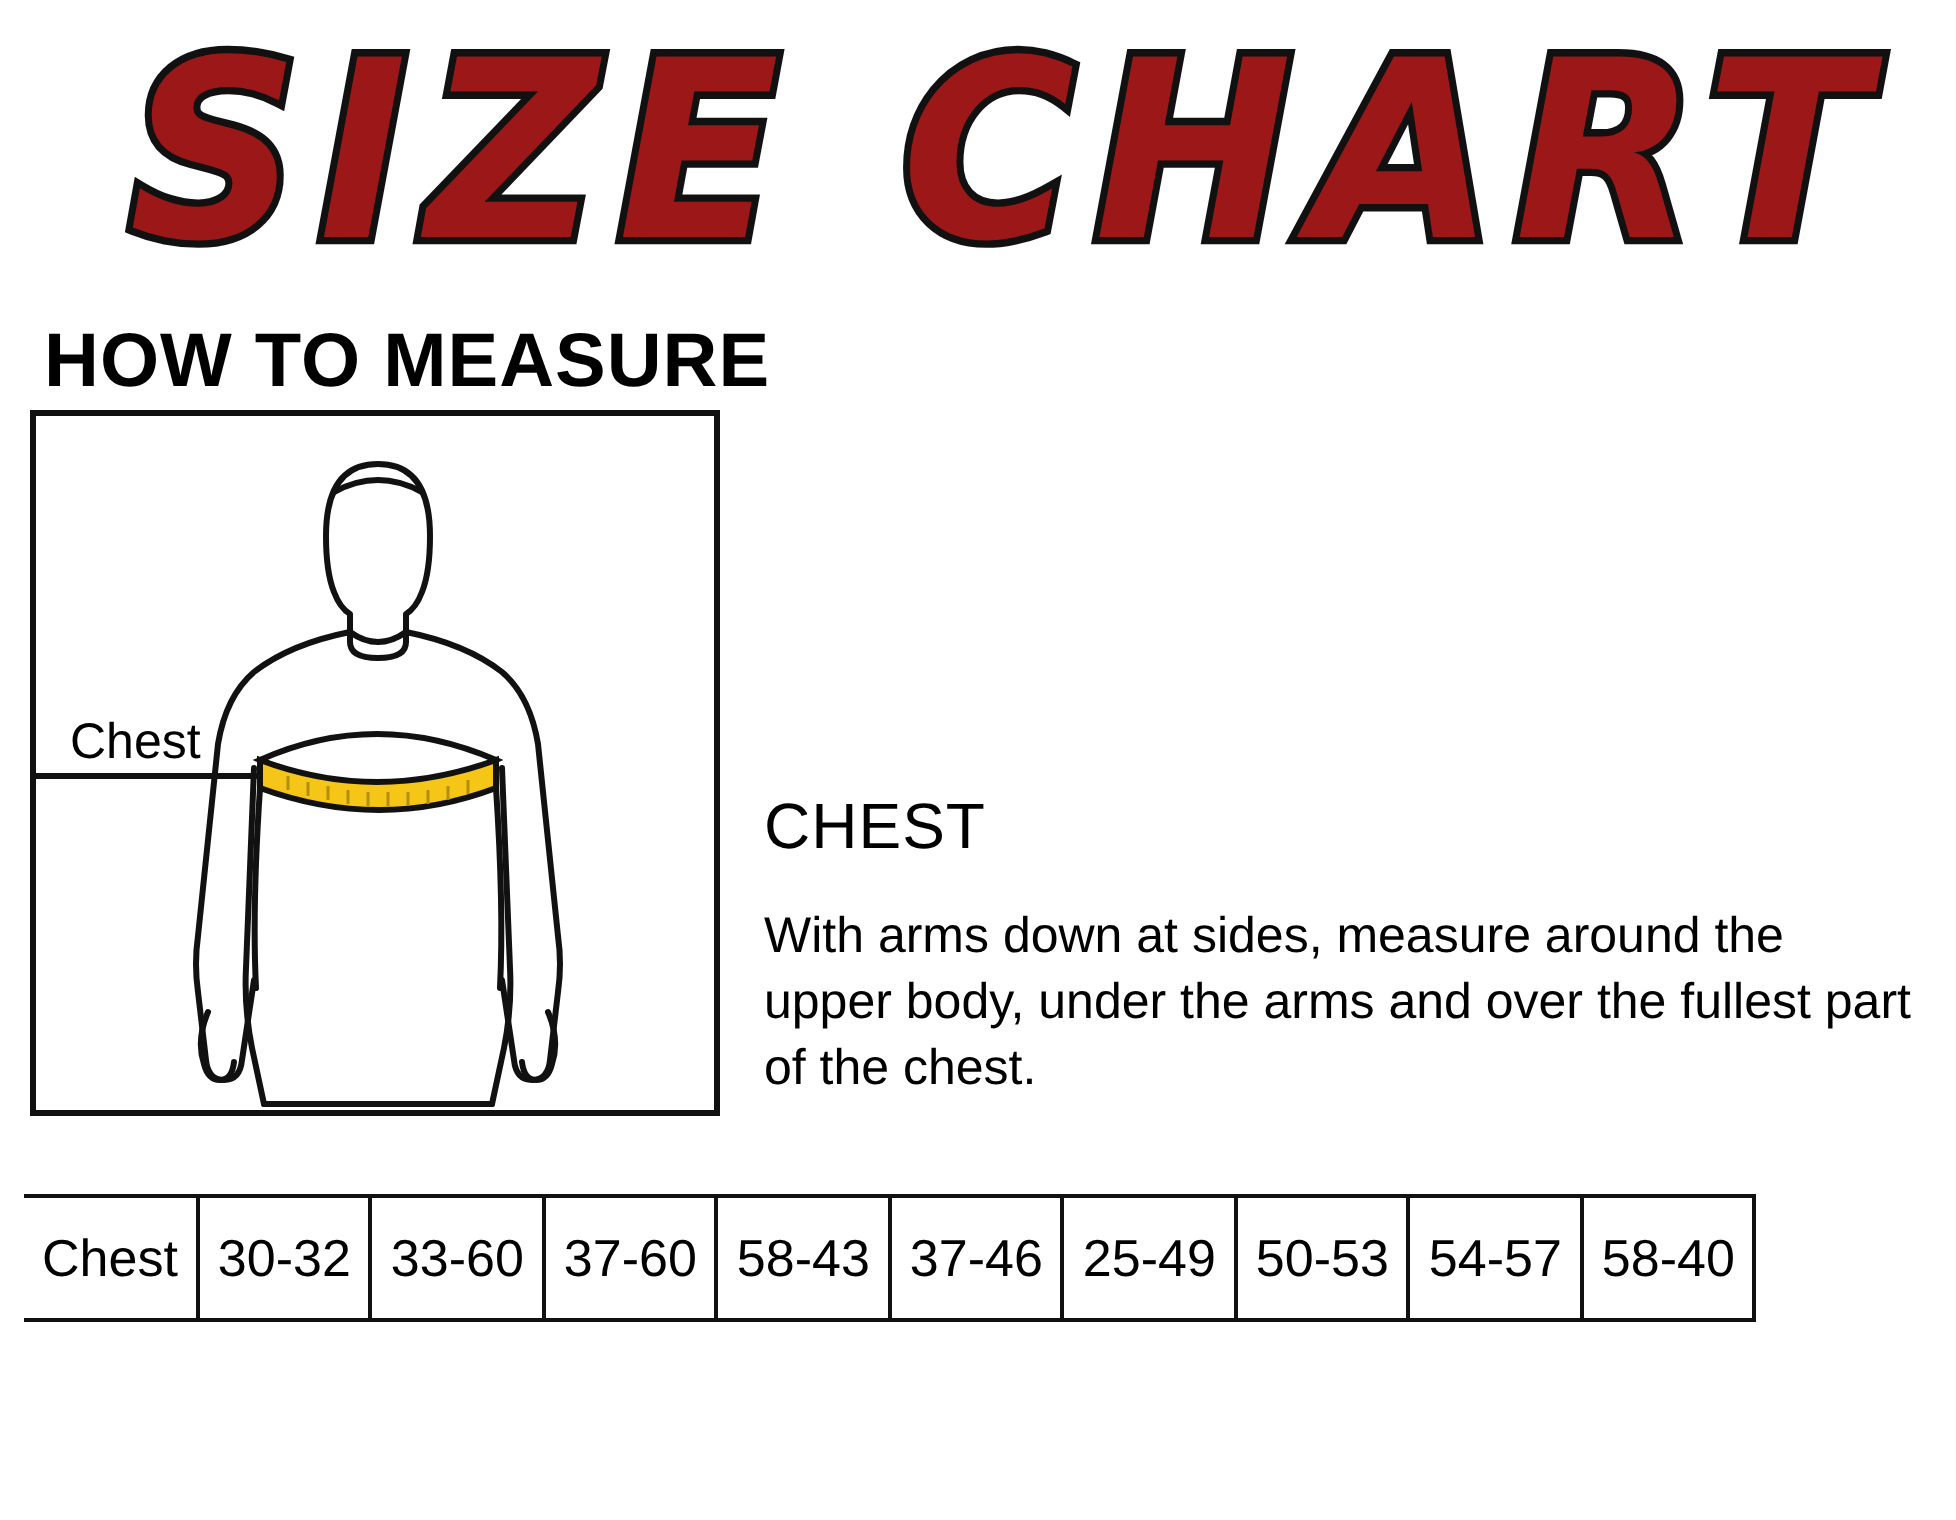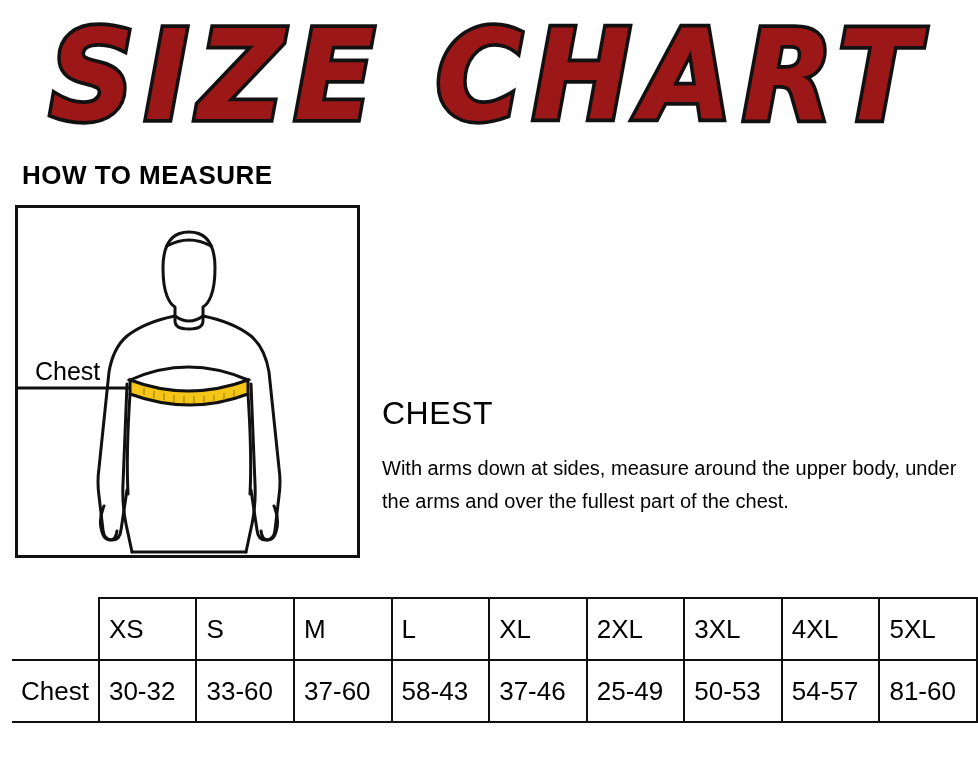--- a/index.html
+++ b/index.html
@@ -12,21 +12,21 @@
     height: 760px;
     position: relative;
     overflow: hidden;
     font-family: "DejaVu Sans", sans-serif;
     color: #000000;
   }
 
   
   .title-wrap {
     position: absolute;
-    left: 0;
+    left: 15px;
     top: 0;
     width: 788px;
     height: 150px;
   }
   .title-text {
     position: absolute;
     left: 0;
     top: 2px;
     width: 978px;
     text-align: center;
@@ -42,21 +42,21 @@
     transform: scaleY(1.05);
     transform-origin: top center;
     white-space: nowrap;
   }
 
   
   .how-to {
     position: absolute;
     left: 22px;
     top: 160px;
-    font-size: 26px;
+    font-size: 38px;
     font-weight: bold;
     font-family: "Liberation Sans", sans-serif;
     letter-spacing: 0.5px;
   }
 
   
   .figure-box {
     position: absolute;
     left: 15px;
     top: 205px;
@@ -87,21 +87,21 @@
     top: 395px;
     font-size: 32px;
     font-family: "Liberation Sans", sans-serif;
     letter-spacing: 0.5px;
   }
   .desc-body {
     position: absolute;
     left: 382px;
     top: 452px;
     width: 580px;
-    font-size: 20px;
+    font-size: 25px;
     line-height: 33px;
     font-family: "Liberation Sans", sans-serif;
   }
 
   
   .size-table {
     position: absolute;
     left: 12px;
     top: 597px;
     border-collapse: collapse;
@@ -195,38 +195,26 @@
     <line x1="0" y1="180" x2="112" y2="180" stroke="#111111" stroke-width="3"></line>
   </svg>
 </div>
 <div class="chest-label">Chest</div>
 
 <div class="desc-title">CHEST</div>
 <div class="desc-body">With arms down at sides, measure around the upper body, under the arms and over the fullest part of the chest.</div>
 
 <table class="size-table">
   <tbody>
-    <tr class="header-row">
-      <td class="corner-cell"></td>
-      <td class="col-label">XS</td>
-      <td class="col-label">S</td>
-      <td class="col-label">M</td>
-      <td class="col-label">L</td>
-      <td class="col-label">XL</td>
-      <td class="col-label">2XL</td>
-      <td class="col-label">3XL</td>
-      <td class="col-label">4XL</td>
-      <td class="col-label">5XL</td>
-    </tr>
     <tr>
       <td class="row-label">Chest</td>
       <td>30-32</td>
       <td>33-60</td>
       <td>37-60</td>
       <td>58-43</td>
       <td>37-46</td>
       <td>25-49</td>
       <td>50-53</td>
       <td>54-57</td>
-      <td>81-60</td>
+      <td>58-40</td>
     </tr>
   </tbody>
 </table>
 
 </body></html>

